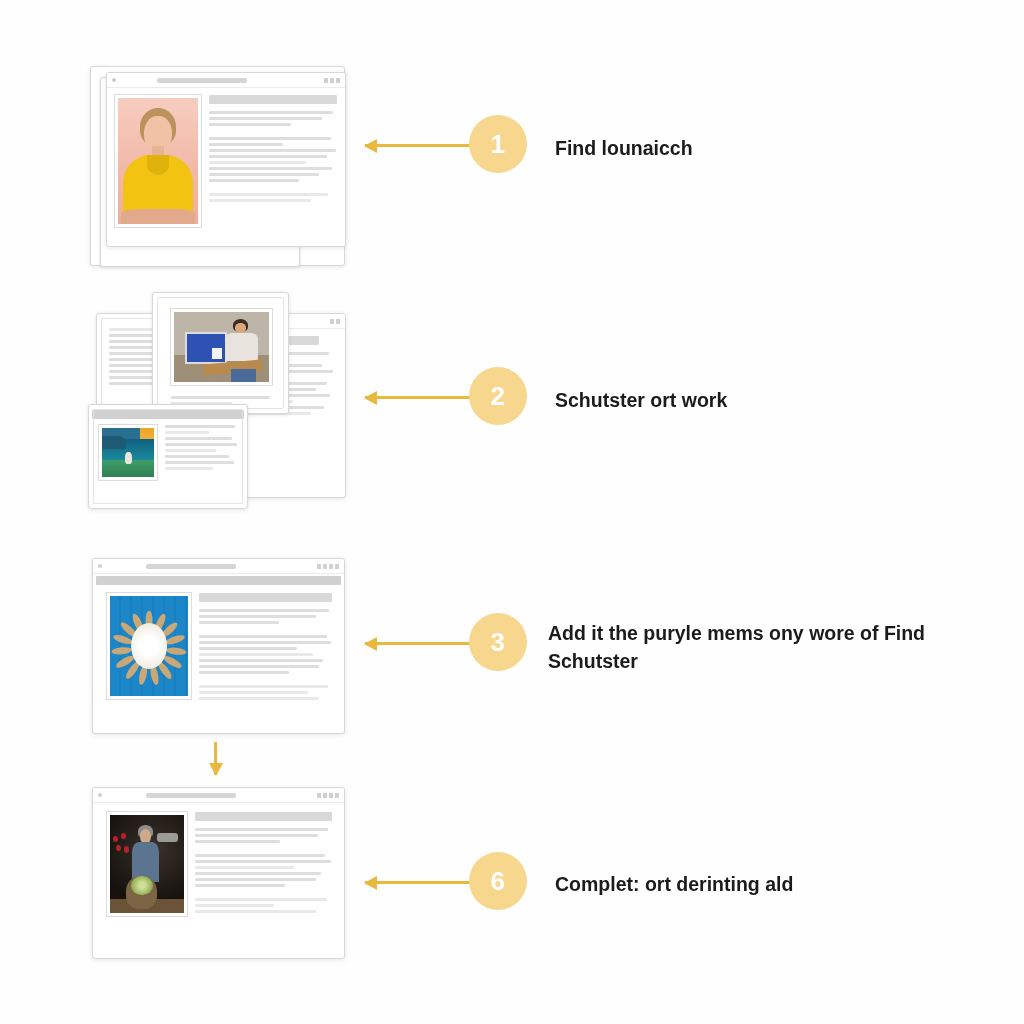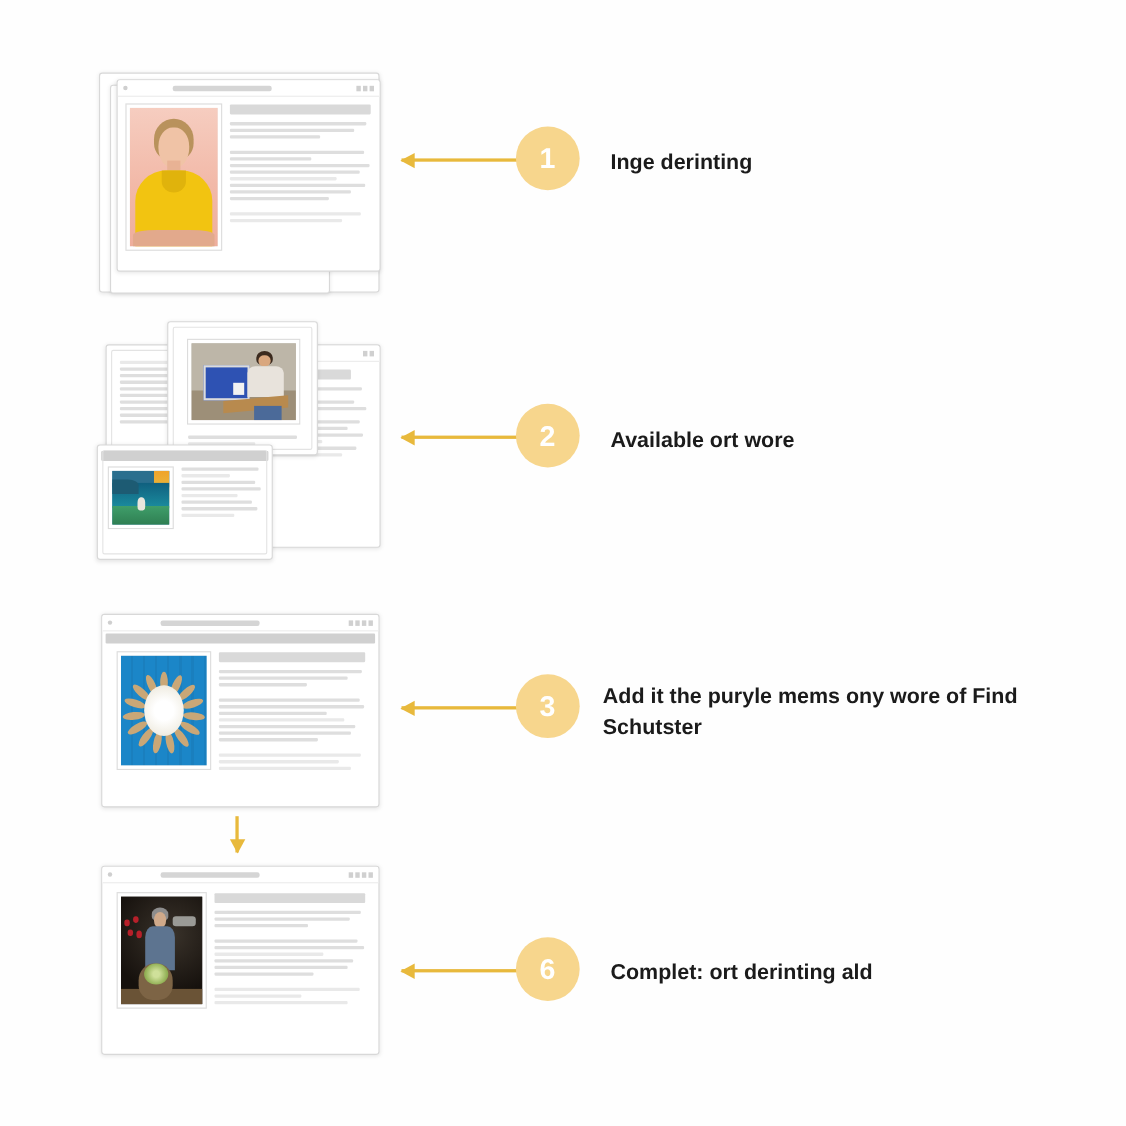--- a/index.html
+++ b/index.html
@@ -353,21 +353,21 @@
           <div class="ln" style="width:70%"></div>
           <div class="ln sp"></div>
           <div class="ln faint" style="width:93%"></div>
           <div class="ln faint" style="width:80%"></div>
         </div>
       </div>
     </div>
 
     <div class="arrow-h" style="left:365px; top:144px; width:130px;"></div>
     <div class="badge" style="left:469px; top:115px;">1</div>
-    <div class="step-label" style="left:555px; top:135px;">Inge derinting</div>
+    <div class="step-label" style="left:555px; top:135px;">Find lounaicch</div>
   </div>
 
   <div>
 
     <div class="doc inner-frame" style="left:96px; top:313px; width:180px; height:170px;">
       <div class="page-body" style="left:12px; top:14px; right:10px; bottom:10px;">
         <div class="lines">
           <div class="ln faint" style="width:60%"></div>
           <div class="ln" style="width:96%"></div>
           <div class="ln" style="width:88%"></div>
@@ -450,21 +450,21 @@
           <div class="ln faint" style="width:70%"></div>
           <div class="ln" style="width:88%"></div>
           <div class="ln" style="width:95%"></div>
           <div class="ln faint" style="width:66%"></div>
         </div>
       </div>
     </div>
 
     <div class="arrow-h" style="left:365px; top:396px; width:130px;"></div>
     <div class="badge" style="left:469px; top:367px;">2</div>
-    <div class="step-label" style="left:555px; top:387px;">Available ort wore</div>
+    <div class="step-label" style="left:555px; top:387px;">Schutster ort work</div>
   </div>
 
   <div>
     <div class="doc" style="left:92px; top:558px; width:253px; height:176px;">
       <div class="chrome">
         <span class="dot"></span>
         <span class="urlbar"></span>
         <span class="tools">
           <i></i>
           <i></i>

